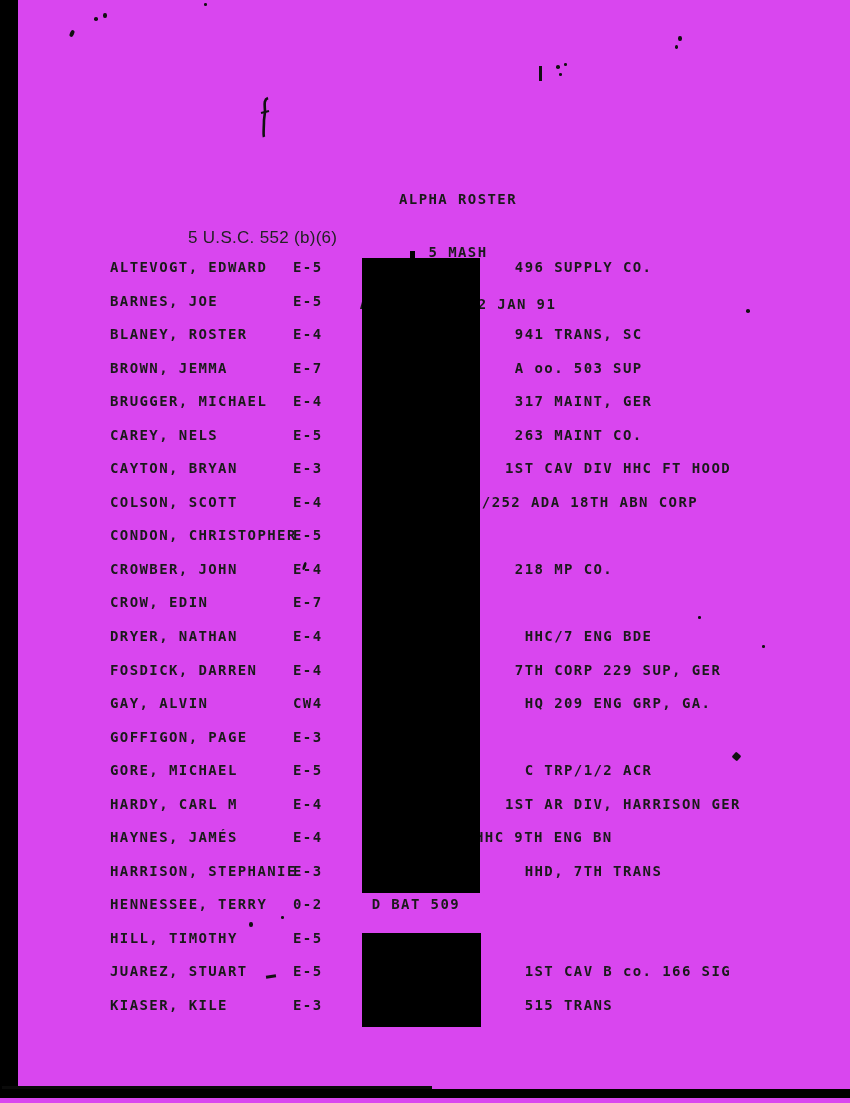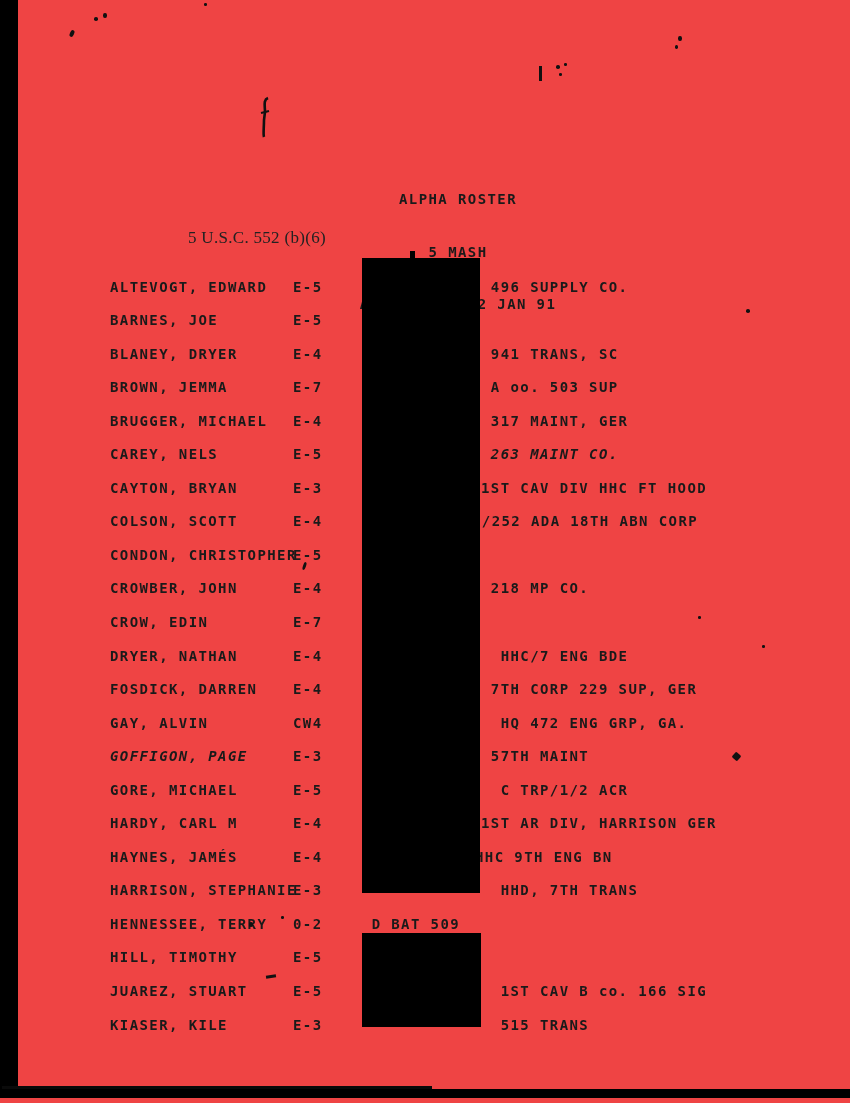--- a/index.html
+++ b/index.html
@@ -1,47 +1,47 @@
 <!DOCTYPE html>
 <html><head>
 <meta charset="utf-8">
 <style>
   html,body{margin:0;padding:0;}
   body{
     width:850px;height:1103px;position:relative;overflow:hidden;
     background:#ffffff;
     font-family:"DejaVu Sans Mono", monospace;
   }
-  .page{position:absolute;inset:0;background:#ef4444;}
+  .page{position:absolute;inset:0;background:#d946ef;}
   
   .edge-left{position:absolute;left:0;top:0;width:18px;height:1090px;background:#000;}
   .edge-bottom{position:absolute;left:0;top:1089px;width:850px;height:9px;background:#000;}
   .edge-bottom-thin{position:absolute;left:2px;top:1086px;width:430px;height:3px;background:#0a0a0a;}
   
   .ink{color:#1a1a1a;}
   .title-block{
     position:absolute;left:288px;top:156px;width:340px;text-align:center;
     font-weight:bold;font-size:14px;line-height:17.5px;letter-spacing:1.4px;
     white-space:pre;
   }
   .exemption{
     position:absolute;left:188px;top:228px;
-    font-family:Liberation Serif, serif;
+    font-family:Liberation Sans, sans-serif;
     font-size:17px;color:#222;letter-spacing:0.3px;
   }
   .roster{
     position:absolute;left:110px;top:260px;width:730px;
     font-size:14px;font-weight:bold;letter-spacing:1.4px;
   }
-  .row{height:33.55px;display:flex;align-items:flex-end;white-space:pre;}
+  .row{height:33.55px;display:flex;align-items:flex-start;white-space:pre;}
   .cell{display:block;white-space:pre;line-height:1;}
   .cell.name{width:183px;flex:0 0 183px;overflow:visible;}
   .cell.rank{width:188px;flex:0 0 188px;}
-  .cell.unit{flex:1 1 auto;position:relative;z-index:2;}
-  .italic{font-style:italic;}
+  .cell.unit{flex:1 1 auto;position:relative;z-index:2;margin-left:24px;}
+  .italic{}
   
   .redaction{position:absolute;background:#000;z-index:3;}
   .redaction.box1{left:362px;top:258px;width:118px;height:635px;}
   .redaction.box2{left:362px;top:933px;width:119px;height:94px;}
   .redaction-tick{position:absolute;left:410px;top:251px;width:5px;height:9px;background:#000;z-index:3;}
   
   .speck{position:absolute;background:#111;border-radius:45%;z-index:4;}
   .bar-mark{position:absolute;background:#111;z-index:4;}
 </style>
 </head>
@@ -57,33 +57,33 @@
     <div>ALPHA ROSTER</div>
     <div>5 MASH</div>
     <div>AS OF 2400 02 JAN 91</div>
   </div>
 
   <div class="exemption">5 U.S.C. 552 (b)(6)</div>
 
   <div class="roster ink">
       <div class="row"><span class="cell name">ALTEVOGT, EDWARD</span><span class="cell rank">E-5</span><span class="cell unit"> 496 SUPPLY CO.</span></div>
       <div class="row"><span class="cell name">BARNES, JOE</span><span class="cell rank">E-5</span></div>
-      <div class="row"><span class="cell name">BLANEY, DRYER</span><span class="cell rank">E-4</span><span class="cell unit"> 941 TRANS, SC</span></div>
+      <div class="row"><span class="cell name">BLANEY, ROSTER</span><span class="cell rank">E-4</span><span class="cell unit"> 941 TRANS, SC</span></div>
       <div class="row"><span class="cell name">BROWN, JEMMA</span><span class="cell rank">E-7</span><span class="cell unit"> A oo. 503 SUP</span></div>
       <div class="row"><span class="cell name">BRUGGER, MICHAEL</span><span class="cell rank">E-4</span><span class="cell unit"> 317 MAINT, GER</span></div>
       <div class="row"><span class="cell name">CAREY, NELS</span><span class="cell rank">E-5</span><span class="cell unit italic"> 263 MAINT CO.</span></div>
       <div class="row"><span class="cell name">CAYTON, BRYAN</span><span class="cell rank">E-3</span><span class="cell unit">1ST CAV DIV HHC FT HOOD</span></div>
       <div class="row"><span class="cell name">COLSON, SCOTT</span><span class="cell rank">E-4</span><span class="cell unit" style="margin-left: -9px;">B/252 ADA 18TH ABN CORP</span></div>
       <div class="row"><span class="cell name">CONDON, CHRISTOPHER</span><span class="cell rank">E-5</span></div>
       <div class="row"><span class="cell name">CROWBER, JOHN</span><span class="cell rank">E-4</span><span class="cell unit"> 218 MP CO.</span></div>
       <div class="row"><span class="cell name">CROW, EDIN</span><span class="cell rank">E-7</span></div>
       <div class="row"><span class="cell name">DRYER, NATHAN</span><span class="cell rank">E-4</span><span class="cell unit">  HHC/7 ENG BDE</span></div>
       <div class="row"><span class="cell name">FOSDICK, DARREN</span><span class="cell rank">E-4</span><span class="cell unit"> 7TH CORP 229 SUP, GER</span></div>
-      <div class="row"><span class="cell name">GAY, ALVIN</span><span class="cell rank">CW4</span><span class="cell unit">  HQ 472 ENG GRP, GA.</span></div>
-      <div class="row"><span class="cell name italic">GOFFIGON, PAGE</span><span class="cell rank">E-3</span><span class="cell unit"> 57TH MAINT</span></div>
+      <div class="row"><span class="cell name">GAY, ALVIN</span><span class="cell rank">CW4</span><span class="cell unit">  HQ 209 ENG GRP, GA.</span></div>
+      <div class="row"><span class="cell name italic">GOFFIGON, PAGE</span><span class="cell rank">E-3</span></div>
       <div class="row"><span class="cell name">GORE, MICHAEL</span><span class="cell rank">E-5</span><span class="cell unit">  C TRP/1/2 ACR</span></div>
       <div class="row"><span class="cell name">HARDY, CARL M</span><span class="cell rank">E-4</span><span class="cell unit">1ST AR DIV, HARRISON GER</span></div>
       <div class="row"><span class="cell name">HAYNES, JAMÉS</span><span class="cell rank">E-4</span><span class="cell unit" style="margin-left: -6px;">HHC 9TH ENG BN</span></div>
       <div class="row"><span class="cell name">HARRISON, STEPHANIE</span><span class="cell rank">E-3</span><span class="cell unit">  HHD, 7TH TRANS</span></div>
       <div class="row"><span class="cell name">HENNESSEE, TERRY</span><span class="cell rank">0-2     D BAT 509</span><span class="cell unit"></span></div>
       <div class="row"><span class="cell name">HILL, TIMOTHY</span><span class="cell rank">E-5</span></div>
       <div class="row"><span class="cell name">JUAREZ, STUART</span><span class="cell rank">E-5</span><span class="cell unit">  1ST CAV B co. 166 SIG</span></div>
       <div class="row"><span class="cell name">KIASER, KILE</span><span class="cell rank">E-3</span><span class="cell unit">  515 TRANS</span></div>
     </div>
 

